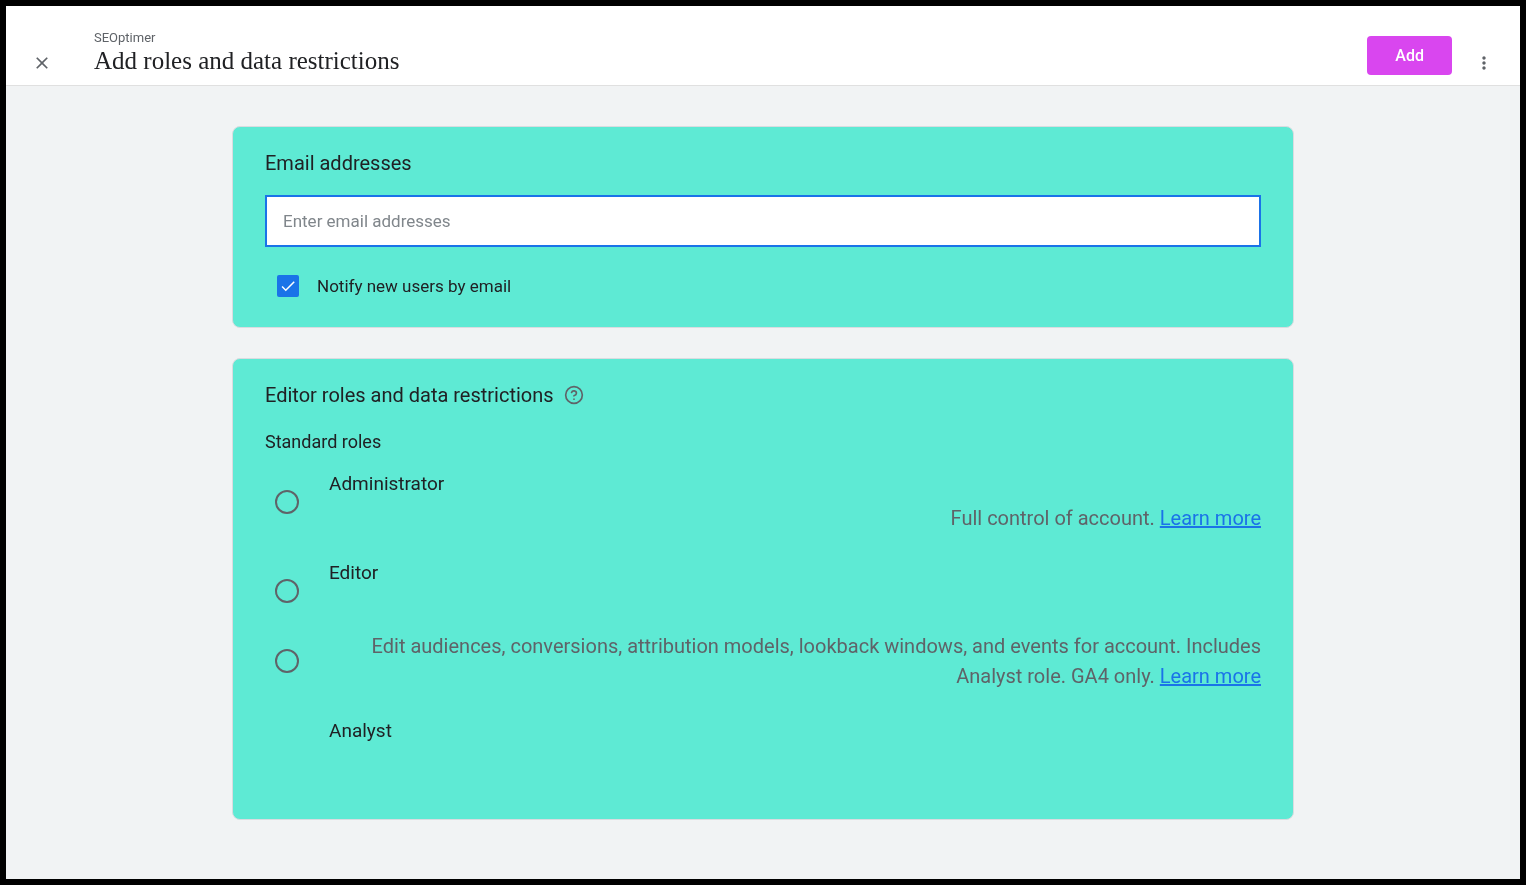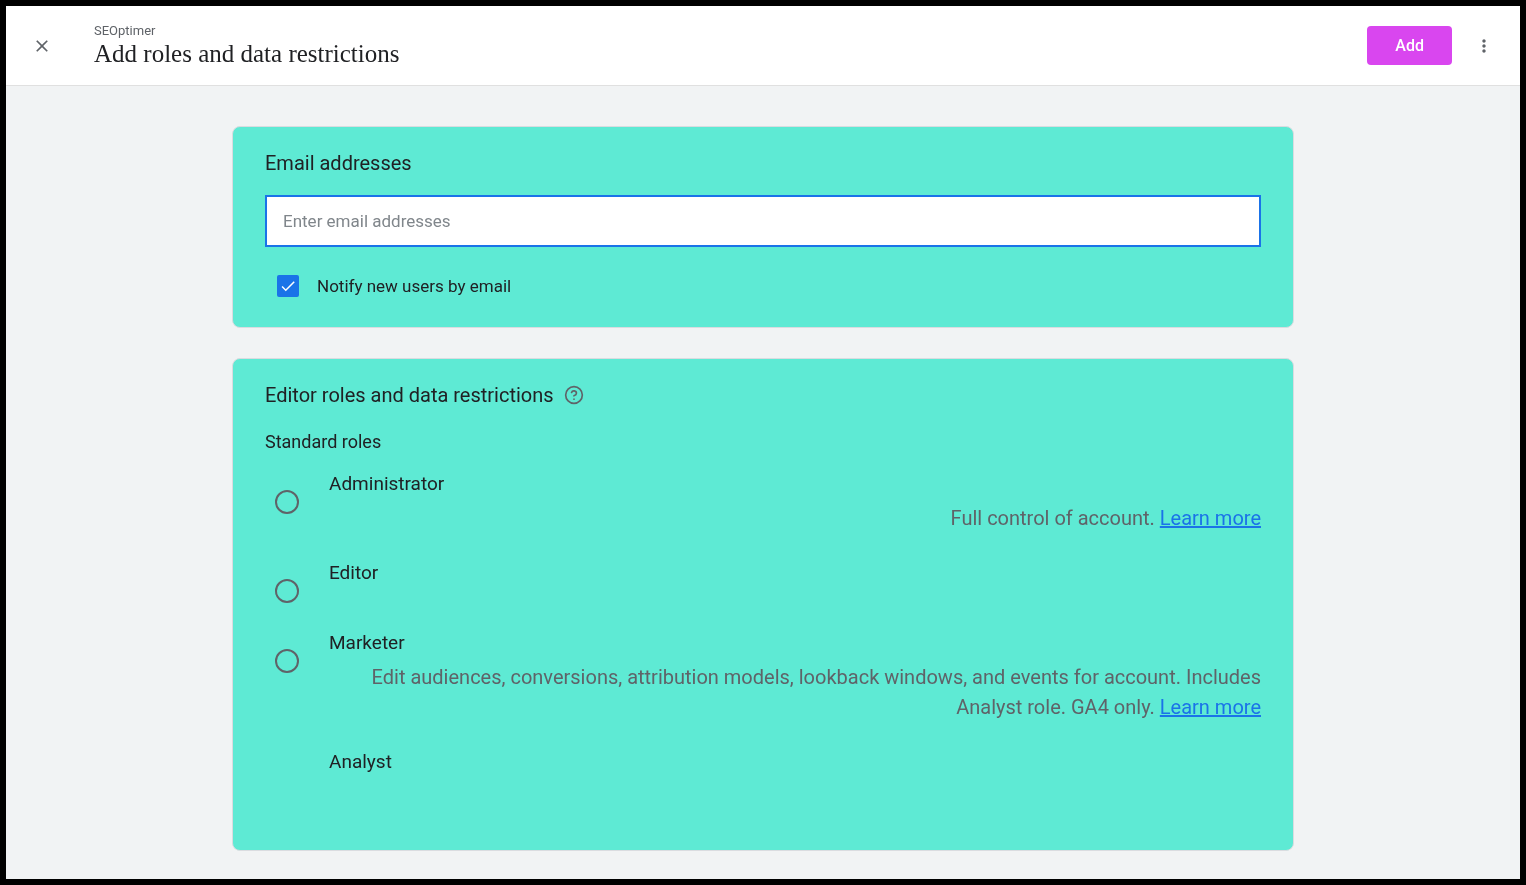--- a/index.html
+++ b/index.html
@@ -10,21 +10,21 @@
     body {
       font-family: 'Google Sans', Roboto, Arial, sans-serif;
       background: #fff;
       width: 1526px;
       height: 885px;
       overflow: hidden;
       border: 6px solid #000;
     }
     .header {
       display: flex;
-      align-items: center;
+      align-items: flex-end;
       padding: 10px 24px;
       border-bottom: 1px solid #e0e0e0;
       height: 80px;
     }
     .close-icon {
       width: 24px;
       height: 24px;
       cursor: pointer;
       margin-right: 40px;
       color: #5f6368;
@@ -238,21 +238,20 @@
     <div class="role-row">
       <div class="radio"></div>
       <div class="role-content">
         <div class="role-title">Editor</div>
       </div>
     </div>
 
     <div class="role-row">
       <div class="radio"></div>
       <div class="role-content">
-        <div class="role-title">Marketer</div>
         <div class="role-desc"><span>Edit audiences, conversions, attribution models, lookback windows, and events for account. Includes Analyst role. GA4 only. </span><span class="learn-more">Learn more</span></div>
       </div>
     </div>
 
     <div class="role-row">
       <div class="radio" style="visibility:hidden"></div>
       <div class="role-content">
         <div class="role-title">Analyst</div>
       </div>
     </div>

